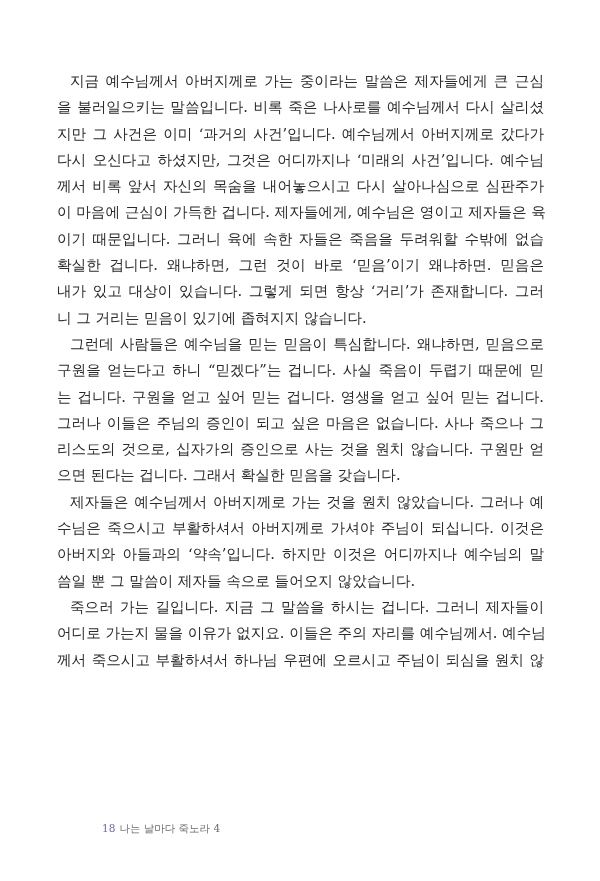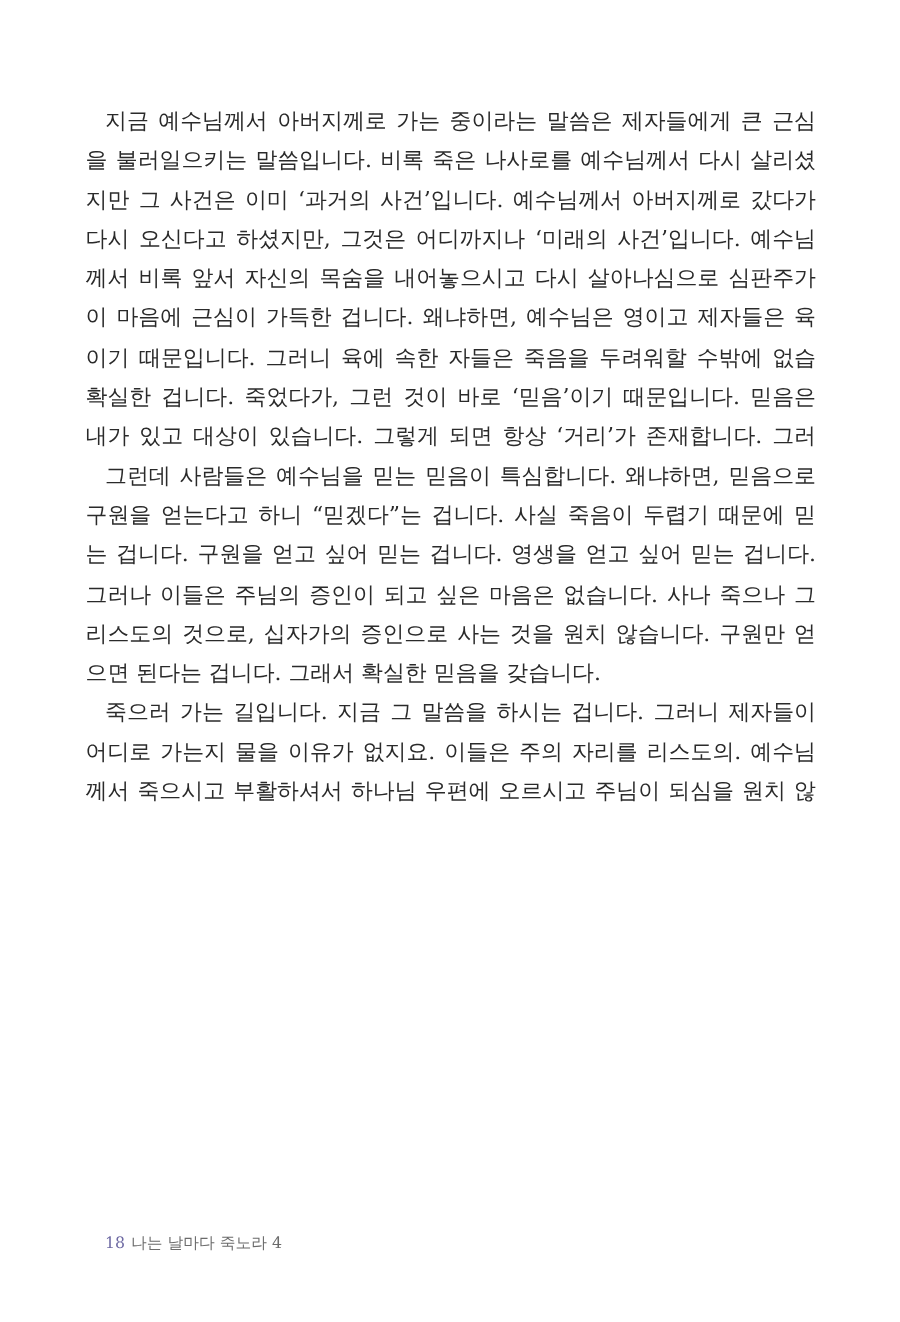--- a/index.html
+++ b/index.html
@@ -48,56 +48,64 @@
       left: 70px;
       top: 822px;
       font-family: "DejaVu Serif", "Liberation Serif", serif;
       font-size: 10.5px;
       color: #6b6b6b;
       white-space: nowrap;
     }
     .footer .page-num {
       color: #6e6aa3;
       margin-right: 4px;
+      margin-left: 32px;
     }
   </style>
 </head>
 <body>
 
 <div class="page">
   <div class="body-text">
 
     <div>
       <span class="line indent">지금 예수님께서 아버지께로 가는 중이라는 말씀은 제자들에게 큰 근심</span>
       <span class="line">을 불러일으키는 말씀입니다. 비록 죽은 나사로를 예수님께서 다시 살리셨</span>
       <span class="line">지만 그 사건은 이미 ‘과거의 사건’입니다. 예수님께서 아버지께로 갔다가</span>
       <span class="line">다시 오신다고 하셨지만, 그것은 어디까지나 ‘미래의 사건’입니다. 예수님</span>
       <span class="line">께서 비록 앞서 자신의 목숨을 내어놓으시고 다시 살아나심으로 심판주가</span>
     </div>
 
     <div>
-      <span class="line">이 마음에 근심이 가득한 겁니다. 왜냐하면, 예수님은 영이고 제자들은 육</span>
+      <span class="line">이 마음에 근심이 가득한 겁니다. 제자들에게, 예수님은 영이고 제자들은 육</span>
       <span class="line">이기 때문입니다. 그러니 육에 속한 자들은 죽음을 두려워할 수밖에 없습</span>
-      <span class="line">확실한 겁니다. 죽었다가, 그런 것이 바로 ‘믿음’이기 때문입니다. 믿음은</span>
+      <span class="line">확실한 겁니다. 왜냐하면, 그런 것이 바로 ‘믿음’이기 왜냐하면. 믿음은</span>
       <span class="line">내가 있고 대상이 있습니다. 그렇게 되면 항상 ‘거리’가 존재합니다. 그러</span>
+      <span class="line last">니 그 거리는 믿음이 있기에 좁혀지지 않습니다.</span>
     </div>
 
     <div>
       <span class="line indent">그런데 사람들은 예수님을 믿는 믿음이 특심합니다. 왜냐하면, 믿음으로</span>
       <span class="line">구원을 얻는다고 하니 “믿겠다”는 겁니다. 사실 죽음이 두렵기 때문에 믿</span>
       <span class="line">는 겁니다. 구원을 얻고 싶어 믿는 겁니다. 영생을 얻고 싶어 믿는 겁니다.</span>
       <span class="line">그러나 이들은 주님의 증인이 되고 싶은 마음은 없습니다. 사나 죽으나 그</span>
       <span class="line">리스도의 것으로, 십자가의 증인으로 사는 것을 원치 않습니다. 구원만 얻</span>
       <span class="line last">으면 된다는 겁니다. 그래서 확실한 믿음을 갖습니다.</span>
     </div>
 
+    <div>
+      <span class="line indent">제자들은 예수님께서 아버지께로 가는 것을 원치 않았습니다. 그러나 예</span>
+      <span class="line">수님은 죽으시고 부활하셔서 아버지께로 가셔야 주님이 되십니다. 이것은</span>
+      <span class="line">아버지와 아들과의 ‘약속’입니다. 하지만 이것은 어디까지나 예수님의 말</span>
+      <span class="line last">씀일 뿐 그 말씀이 제자들 속으로 들어오지 않았습니다.</span>
+    </div>
 
     <div>
       <span class="line indent">죽으러 가는 길입니다. 지금 그 말씀을 하시는 겁니다. 그러니 제자들이</span>
-      <span class="line">어디로 가는지 물을 이유가 없지요. 이들은 주의 자리를 리스도의. 예수님</span>
+      <span class="line">어디로 가는지 물을 이유가 없지요. 이들은 주의 자리를 예수님께서. 예수님</span>
       <span class="line">께서 죽으시고 부활하셔서 하나님 우편에 오르시고 주님이 되심을 원치 않</span>
     </div>
 
   </div>
 
   <div class="footer">
     <span class="page-num">18</span><span class="book-title">나는 날마다 죽노라 4</span>
   </div>
 </div>
 

